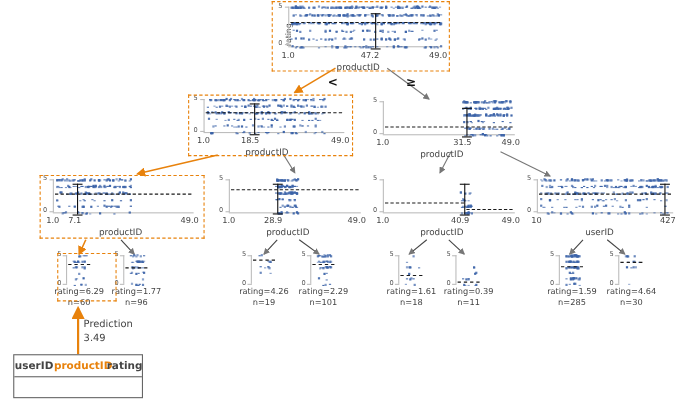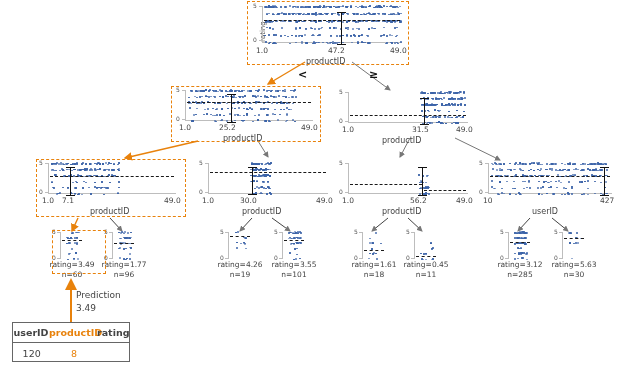--- a/index.html
+++ b/index.html
@@ -935,21 +935,21 @@
         <div class="dot" style="left: 48.7px; top: 29.5px; width: 2px; height: 1.6px; opacity: 0.73;"></div>
         <div class="dot" style="left: 41px; top: 30.1px; width: 2px; height: 1.6px; opacity: 0.59;"></div>
         <div class="dot" style="left: 91.4px; top: 12px; width: 2px; height: 1.6px; opacity: 0.96;"></div>
       </div>
     <div class="mean-line" style="left:2px;top:12px;width:124px;"></div>
     <div class="split-mark" style="left:46px;top:4px;height:28px;"></div>
     <div class="split-cap" style="left:42px;top:4px;width:9px;"></div>
     <div class="split-cap" style="left:42px;top:32px;width:9px;"></div>
   </div>
   <div class="xtick" style="left:-6px;top:33px;">1.0</div>
-  <div class="xtick" style="left:34px;top:33px;">25.2</div>
+  <div class="xtick" style="left:34px;top:33px;">18.5</div>
   <div class="xtick" style="left:116px;top:33px;">49.0</div>
   <div class="xtitle" style="left:38px;top:44px;">productID</div>
 </div>
 <div class="hl" style="left:171px;top:86px;width:148px;height:54px;"></div>
 
 <div class="node" style="left:348px;top:92px;">
   <div class="plot" style="width:120px;height:32px;">
     <div class="axis-y" style="height:30px;"></div>
     <div class="axis-x" style="top:30px;width:120px;"></div>
     <div class="tick" style="left:-3px;top:0;width:4px;height:1px;"></div>
@@ -1580,21 +1580,21 @@
         <div class="dot" style="left: 55.3px; top: 18.4px; width: 2px; height: 1.6px; opacity: 0.66;"></div>
         <div class="dot" style="left: 44.4px; top: 0.7px; width: 2px; height: 1.6px; opacity: 0.93;"></div>
         <div class="dot" style="left: 49.4px; top: 5.5px; width: 2px; height: 1.6px; opacity: 0.98;"></div>
       </div>
     <div class="mean-line" style="left:2px;top:9px;width:116px;"></div>
     <div class="split-mark" style="left:44px;top:4px;height:27px;"></div>
     <div class="split-cap" style="left:40px;top:4px;width:9px;"></div>
     <div class="split-cap" style="left:40px;top:31px;width:9px;"></div>
   </div>
   <div class="xtick" style="left:-6px;top:33px;">1.0</div>
-  <div class="xtick" style="left:32px;top:33px;">30.0</div>
+  <div class="xtick" style="left:32px;top:33px;">28.9</div>
   <div class="xtick" style="left:108px;top:33px;">49.0</div>
   <div class="xtitle" style="left:34px;top:44px;">productID</div>
 </div>
 
 <div class="node" style="left:348px;top:163px;">
   <div class="plot" style="width:120px;height:32px;">
     <div class="axis-y" style="height:30px;"></div>
     <div class="axis-x" style="top:30px;width:120px;"></div>
     <div class="tick" style="left:-3px;top:0;width:4px;height:1px;"></div>
     <div class="tick" style="left:-3px;top:29px;width:4px;height:1px;"></div>
@@ -1642,21 +1642,21 @@
         <div class="dot" style="left: 78.4px; top: 29.5px; width: 2px; height: 1.6px; opacity: 0.72;"></div>
         <div class="dot" style="left: 77.3px; top: 24.4px; width: 2px; height: 1.6px; opacity: 0.94;"></div>
       </div>
     <div class="mean-line" style="left:2px;top:21px;width:72px;"></div>
     <div class="mean-line" style="left:76px;top:27px;width:42px;"></div>
     <div class="split-mark" style="left:74px;top:4px;height:28px;"></div>
     <div class="split-cap" style="left:70px;top:4px;width:9px;"></div>
     <div class="split-cap" style="left:70px;top:32px;width:9px;"></div>
   </div>
   <div class="xtick" style="left:-6px;top:33px;">1.0</div>
-  <div class="xtick" style="left:62px;top:33px;">56.2</div>
+  <div class="xtick" style="left:62px;top:33px;">40.9</div>
   <div class="xtick" style="left:108px;top:33px;">49.0</div>
   <div class="xtitle" style="left:34px;top:44px;">productID</div>
 </div>
 
 <div class="node" style="left:488px;top:163px;">
   <div class="plot" style="width:124px;height:32px;">
     <div class="axis-y" style="height:30px;"></div>
     <div class="axis-x" style="top:30px;width:124px;"></div>
     <div class="tick" style="left:-3px;top:0;width:4px;height:1px;"></div>
     <div class="tick" style="left:-3px;top:29px;width:4px;height:1px;"></div>
@@ -2012,21 +2012,21 @@
         <div class="dot" style="left: 9.3px; top: 5.9px; width: 2px; height: 1.6px; opacity: 0.52;"></div>
         <div class="dot" style="left: 9.9px; top: 5.2px; width: 2px; height: 1.6px; opacity: 0.85;"></div>
         <div class="dot" style="left: 9.2px; top: 20.5px; width: 2px; height: 1.6px; opacity: 0.63;"></div>
         <div class="dot" style="left: 13.8px; top: 5px; width: 2px; height: 1.6px; opacity: 0.74;"></div>
         <div class="dot" style="left: 17.8px; top: -0.2px; width: 2px; height: 1.6px; opacity: 0.58;"></div>
         <div class="dot" style="left: 13.3px; top: 26.3px; width: 2px; height: 1.6px; opacity: 0.7;"></div>
         <div class="dot" style="left: 8.8px; top: 5.7px; width: 2px; height: 1.6px; opacity: 0.83;"></div>
         <div class="dot" style="left: 13.6px; top: 10.1px; width: 2px; height: 1.6px; opacity: 0.62;"></div>
         <div class="mean-line" style="left: 2px; width: 20px; top: 7.9px;"></div>
       </div>
-      <div class="leaf-label" style="left: -20px; top: 28px; width: 64px;">rating=3.49</div>
+      <div class="leaf-label" style="left: -20px; top: 28px; width: 64px;">rating=6.29</div>
       <div class="leaf-label" style="left: -20px; top: 38px; width: 64px;">n=60</div>
     </div>
     <div class="node" style="left: 112px; top: 232px;">
       <div class="plot" style="width: 24px; height: 28px;">
         <div class="axis-y" style="height: 26px;"></div>
         <div class="ylab" style="left: -8px; top: -4px;">5</div>
         <div class="tick" style="left: -3px; top: 0px; width: 4px; height: 1px;"></div>
         <div class="ylab" style="left: -8px; top: 22px;">0</div>
         <div class="tick" style="left: -3px; top: 26px; width: 4px; height: 1px;"></div>
         <div class="dot" style="left: 12.3px; top: 4.8px; width: 2px; height: 1.6px; opacity: 0.93;"></div>
@@ -2161,21 +2161,21 @@
         <div class="dot" style="left: 12.1px; top: 5.3px; width: 2px; height: 1.6px; opacity: 0.76;"></div>
         <div class="dot" style="left: 7.9px; top: -0.3px; width: 2px; height: 1.6px; opacity: 0.83;"></div>
         <div class="dot" style="left: 16.8px; top: 25.6px; width: 2px; height: 1.6px; opacity: 0.89;"></div>
         <div class="dot" style="left: 13.8px; top: 21.5px; width: 2px; height: 1.6px; opacity: 0.79;"></div>
         <div class="dot" style="left: 10.4px; top: 0.5px; width: 2px; height: 1.6px; opacity: 0.62;"></div>
         <div class="dot" style="left: 11.8px; top: 0.5px; width: 2px; height: 1.6px; opacity: 0.94;"></div>
         <div class="dot" style="left: 9px; top: 5.5px; width: 2px; height: 1.6px; opacity: 0.72;"></div>
         <div class="dot" style="left: 17.9px; top: 10px; width: 2px; height: 1.6px; opacity: 0.78;"></div>
         <div class="mean-line" style="left: 2px; width: 20px; top: 7.5px;"></div>
       </div>
-      <div class="leaf-label" style="left: -20px; top: 28px; width: 64px;">rating=3.55</div>
+      <div class="leaf-label" style="left: -20px; top: 28px; width: 64px;">rating=2.29</div>
       <div class="leaf-label" style="left: -20px; top: 38px; width: 64px;">n=101</div>
     </div>
     <div class="node" style="left: 362px; top: 232px;">
       <div class="plot" style="width: 24px; height: 28px;">
         <div class="axis-y" style="height: 26px;"></div>
         <div class="ylab" style="left: -8px; top: -4px;">5</div>
         <div class="tick" style="left: -3px; top: 0px; width: 4px; height: 1px;"></div>
         <div class="ylab" style="left: -8px; top: 22px;">0</div>
         <div class="tick" style="left: -3px; top: 26px; width: 4px; height: 1px;"></div>
         <div class="dot" style="left: 6.8px; top: 5.8px; width: 2px; height: 1.6px; opacity: 0.65;"></div>
@@ -2213,21 +2213,21 @@
         <div class="dot" style="left: 8px; top: 26.5px; width: 2px; height: 1.6px; opacity: 0.59;"></div>
         <div class="dot" style="left: 17.9px; top: 15.3px; width: 2px; height: 1.6px; opacity: 0.81;"></div>
         <div class="dot" style="left: 11.2px; top: 20.9px; width: 2px; height: 1.6px; opacity: 0.94;"></div>
         <div class="dot" style="left: 15.6px; top: 10px; width: 2px; height: 1.6px; opacity: 0.87;"></div>
         <div class="dot" style="left: 16.5px; top: 16.2px; width: 2px; height: 1.6px; opacity: 0.82;"></div>
         <div class="dot" style="left: 6.2px; top: 20.9px; width: 2px; height: 1.6px; opacity: 0.93;"></div>
         <div class="dot" style="left: 17.3px; top: 26.5px; width: 2px; height: 1.6px; opacity: 0.52;"></div>
         <div class="dot" style="left: 11px; top: 21.3px; width: 2px; height: 1.6px; opacity: 0.73;"></div>
         <div class="mean-line" style="left: 2px; width: 20px; top: 23.7px;"></div>
       </div>
-      <div class="leaf-label" style="left: -20px; top: 28px; width: 64px;">rating=0.45</div>
+      <div class="leaf-label" style="left: -20px; top: 28px; width: 64px;">rating=0.39</div>
       <div class="leaf-label" style="left: -20px; top: 38px; width: 64px;">n=11</div>
     </div>
     <div class="node" style="left: 508px; top: 232px;">
       <div class="plot" style="width: 24px; height: 28px;">
         <div class="axis-y" style="height: 26px;"></div>
         <div class="ylab" style="left: -8px; top: -4px;">5</div>
         <div class="tick" style="left: -3px; top: 0px; width: 4px; height: 1px;"></div>
         <div class="ylab" style="left: -8px; top: 22px;">0</div>
         <div class="tick" style="left: -3px; top: 26px; width: 4px; height: 1px;"></div>
         <div class="dot" style="left: 11.1px; top: 5.5px; width: 2px; height: 1.6px; opacity: 0.63;"></div>
@@ -2307,21 +2307,21 @@
         <div class="dot" style="left: 10.8px; top: 0.7px; width: 2px; height: 1.6px; opacity: 0.75;"></div>
         <div class="dot" style="left: 16px; top: 0.3px; width: 2px; height: 1.6px; opacity: 0.79;"></div>
         <div class="dot" style="left: 17.5px; top: 21.2px; width: 2px; height: 1.6px; opacity: 0.53;"></div>
         <div class="dot" style="left: 17.6px; top: 26.7px; width: 2px; height: 1.6px; opacity: 0.6;"></div>
         <div class="dot" style="left: 16.2px; top: 10.1px; width: 2px; height: 1.6px; opacity: 0.89;"></div>
         <div class="dot" style="left: 13.4px; top: 0.3px; width: 2px; height: 1.6px; opacity: 0.71;"></div>
         <div class="dot" style="left: 13.4px; top: 25.3px; width: 2px; height: 1.6px; opacity: 0.87;"></div>
         <div class="dot" style="left: 10.4px; top: 0.4px; width: 2px; height: 1.6px; opacity: 0.87;"></div>
         <div class="mean-line" style="left: 2px; width: 20px; top: 9.8px;"></div>
       </div>
-      <div class="leaf-label" style="left: -20px; top: 28px; width: 64px;">rating=3.12</div>
+      <div class="leaf-label" style="left: -20px; top: 28px; width: 64px;">rating=1.59</div>
       <div class="leaf-label" style="left: -20px; top: 38px; width: 64px;">n=285</div>
     </div>
     <div class="node" style="left: 562px; top: 232px;">
       <div class="plot" style="width: 24px; height: 28px;">
         <div class="axis-y" style="height: 26px;"></div>
         <div class="ylab" style="left: -8px; top: -4px;">5</div>
         <div class="tick" style="left: -3px; top: 0px; width: 4px; height: 1px;"></div>
         <div class="ylab" style="left: -8px; top: 22px;">0</div>
         <div class="tick" style="left: -3px; top: 26px; width: 4px; height: 1px;"></div>
         <div class="dot" style="left: 13.2px; top: 5.3px; width: 2px; height: 1.6px; opacity: 0.87;"></div>
@@ -2333,34 +2333,29 @@
         <div class="dot" style="left: 13.8px; top: 5.1px; width: 2px; height: 1.6px; opacity: 0.56;"></div>
         <div class="dot" style="left: 6.5px; top: 0.1px; width: 2px; height: 1.6px; opacity: 0.83;"></div>
         <div class="dot" style="left: 8.4px; top: 5.7px; width: 2px; height: 1.6px; opacity: 0.94;"></div>
         <div class="dot" style="left: 8.1px; top: 0.1px; width: 2px; height: 1.6px; opacity: 0.77;"></div>
         <div class="dot" style="left: 6.1px; top: 0px; width: 2px; height: 1.6px; opacity: 0.56;"></div>
         <div class="dot" style="left: 17.9px; top: 5.8px; width: 2px; height: 1.6px; opacity: 0.57;"></div>
         <div class="dot" style="left: 7.8px; top: 0.5px; width: 2px; height: 1.6px; opacity: 0.69;"></div>
         <div class="dot" style="left: 14.9px; top: 10.3px; width: 2px; height: 1.6px; opacity: 0.57;"></div>
         <div class="mean-line" style="left: 2px; width: 20px; top: 5.9px;"></div>
       </div>
-      <div class="leaf-label" style="left: -20px; top: 28px; width: 64px;">rating=5.63</div>
+      <div class="leaf-label" style="left: -20px; top: 28px; width: 64px;">rating=4.64</div>
       <div class="leaf-label" style="left: -20px; top: 38px; width: 64px;">n=30</div>
     </div>
   </div>
 
 <div class="hl" style="left:52px;top:230px;width:52px;height:42px;"></div>
 
 <div class="pred-txt" style="left:76px;top:290px;">Prediction</div>
 <div class="pred-txt" style="left:76px;top:303px;">3.49</div>
 
 <div class="tbl" style="left:12px;top:322px;width:118px;height:40px;">
   <div class="tbl-row tbl-head">
     <span class="cell" style="width:38px;">userID</span>
     <span class="cell orange" style="width:48px;">productID</span>
     <span class="cell" style="width:32px;">rating</span>
   </div>
-  <div class="tbl-row tbl-body">
-    <span class="cell" style="width:38px;">120</span>
-    <span class="cell orange" style="width:48px;">8</span>
-    <span class="cell" style="width:32px;"></span>
-  </div>
 </div>
 
 </body></html>

